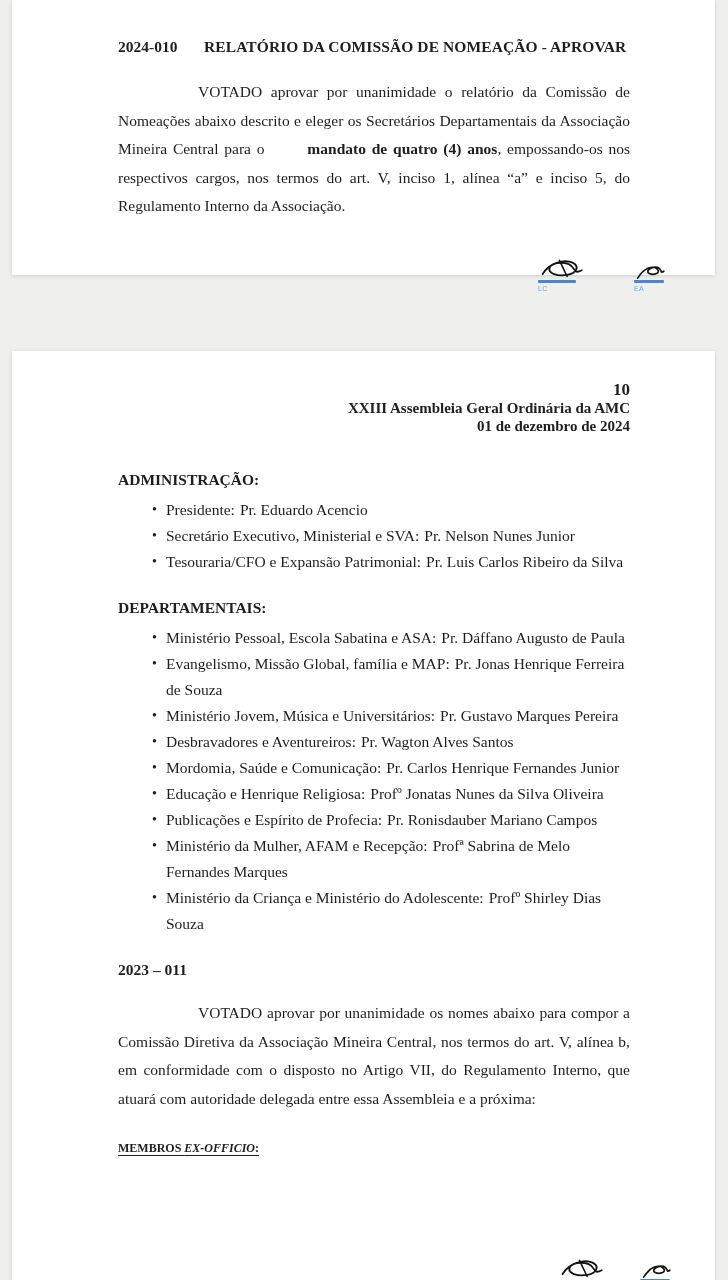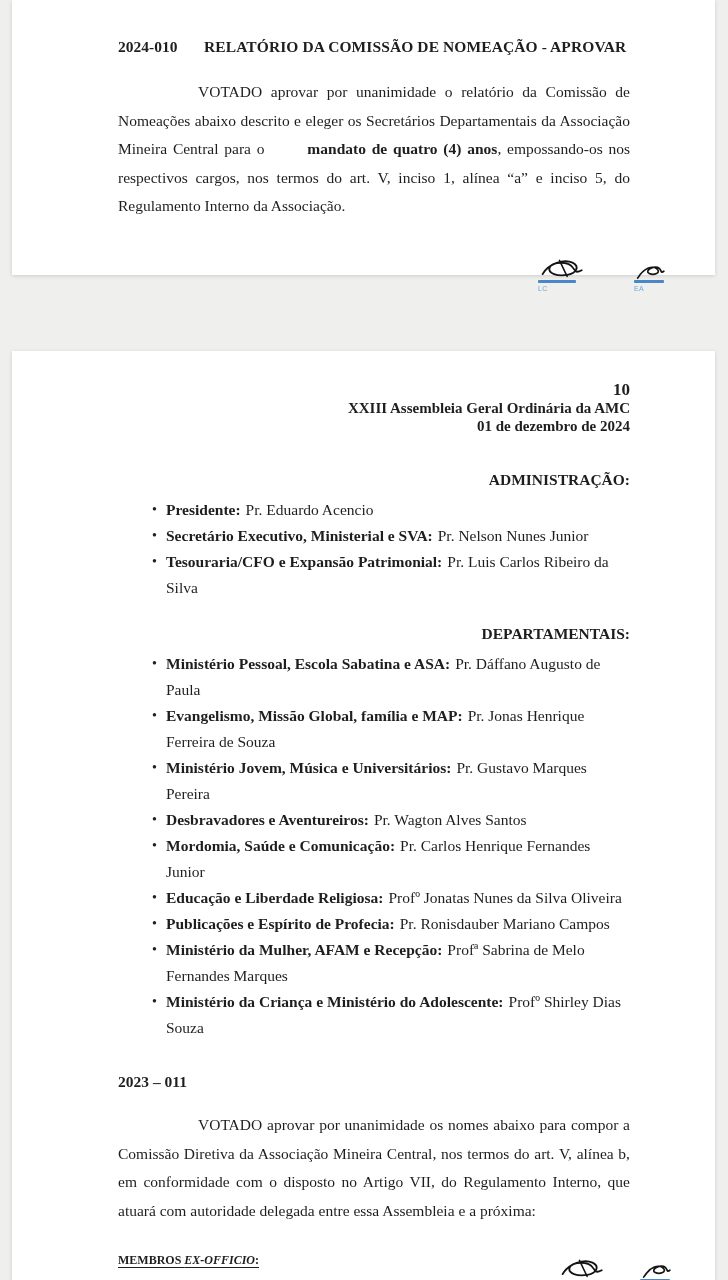--- a/index.html
+++ b/index.html
@@ -25,35 +25,35 @@
 
   .para {
     font-size:15.5px; line-height:28.5px; text-align:justify;
     text-indent:80px; margin-top:22px;
   }
   .para b { font-weight:bold;margin-left:37px; }
 
   .page-header { text-align:right; font-weight:bold; padding-top:30px; line-height:18px; font-size:15px; }
   .page-num { font-size:17px; line-height:18px; }
 
-  .sec-heading { font-weight:bold; font-size:15.5px; line-height:17px;text-align:right; }
+  .sec-heading { font-weight:bold; font-size:15.5px; line-height:17px; }
   .mt36 { margin-top:36px; }
   .mt22 { margin-top:24px; }
 
   .blist { margin-top:9px; }
   .li { display:flex; padding-left:34px; font-size:15.5px; line-height:26px; }
   .dot { flex:0 0 14px; font-size:14px; }
   .li-text { flex:1 1 auto; }
-  .lbl { font-weight:bold; margin-right:5px; }
+  .lbl { font-weight:normal; margin-right:5px; }
 
   .membros { margin-top:26px; font-weight:bold; font-size:12px; line-height:18px; }
   .membros .u { text-decoration:underline; text-underline-offset:3px; }
   .membros .it { font-style:italic; }
 
-  .res-row2 { margin-top:32px; }
+  .res-row2 { margin-top:24px; }
   .para2 { margin-top:20px; }
 
   .sig { position:absolute; }
   .sig svg { display:block; }
   .sig-line { height:3px; border-radius:1px; margin-top:-2px; }
   .sig-label { font-family:"Liberation Sans",sans-serif; font-size:7px; line-height:8px; margin-top:2px; letter-spacing:0.3px; }
 </style>
 </head>
 <body>
 
@@ -126,21 +126,21 @@
       <div class="li">
           <span class="dot">•</span>
           <span class="li-text"><b class="lbl">Desbravadores e Aventureiros:</b><span>Pr. Wagton Alves Santos</span></span>
         </div>
       <div class="li">
           <span class="dot">•</span>
           <span class="li-text"><b class="lbl">Mordomia, Saúde e Comunicação:</b><span>Pr. Carlos Henrique Fernandes Junior</span></span>
         </div>
       <div class="li">
           <span class="dot">•</span>
-          <span class="li-text"><b class="lbl">Educação e Liberdade Religiosa:</b><span>Profº Jonatas Nunes da Silva Oliveira</span></span>
+          <span class="li-text"><b class="lbl">Educação e Henrique Religiosa:</b><span>Profº Jonatas Nunes da Silva Oliveira</span></span>
         </div>
       <div class="li">
           <span class="dot">•</span>
           <span class="li-text"><b class="lbl">Publicações e Espírito de Profecia:</b><span>Pr. Ronisdauber Mariano Campos</span></span>
         </div>
       <div class="li">
           <span class="dot">•</span>
           <span class="li-text"><b class="lbl">Ministério da Mulher, AFAM e Recepção:</b><span>Profª Sabrina de Melo Fernandes Marques</span></span>
         </div>
       <div class="li">

